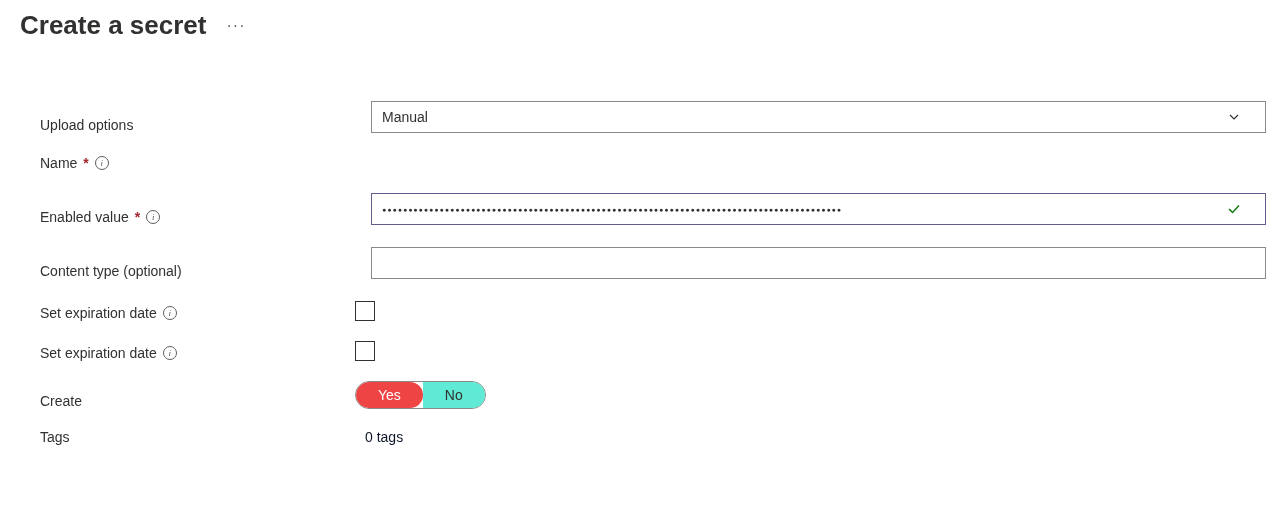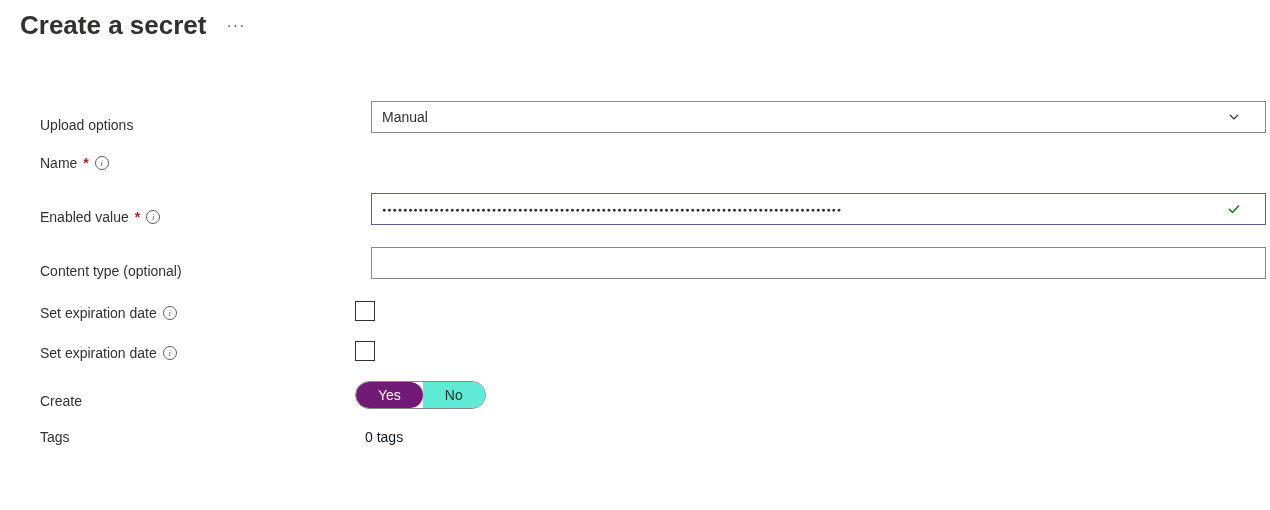--- a/index.html
+++ b/index.html
@@ -127,21 +127,21 @@
       align-items: center;
       justify-content: center;
       font-size: 14px;
       cursor: pointer;
       background: #5eead4;
       color: #323130;
       border: none;
       font-family: inherit;
     }
     .toggle-option.active {
-      background: #701a75;
+      background: #ef4444;
       color: #ffffff;
       border-radius: 14px;
     }
     .link-text {
       color: #0f172a;
       cursor: pointer;
       font-size: 14px;
       padding-left: 10px;
     }
     .control-checkbox-wrap{

